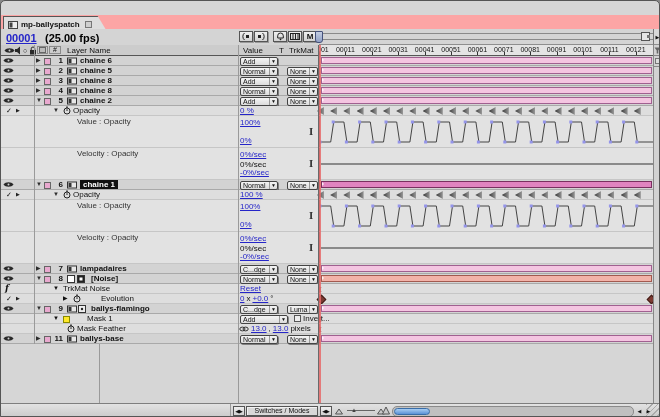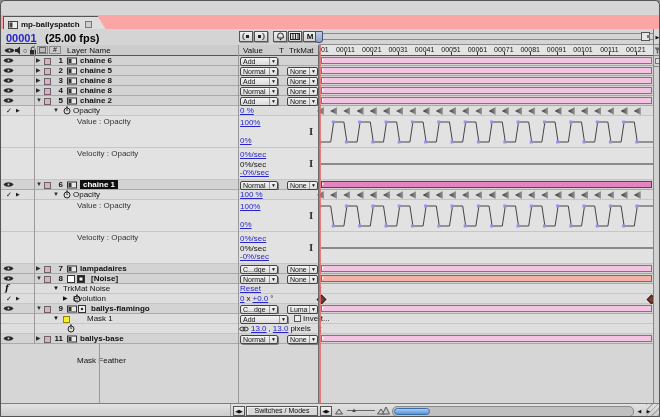--- a/index.html
+++ b/index.html
@@ -58,25 +58,25 @@
   .v-label{left:76px;color:#333;}
   .mv{position:absolute;left:239px;line-height:9px;}
   .ibeam{font-family:"DejaVu Serif",serif;font-size:9px;font-weight:bold;color:#333;position:absolute;left:308px;}
   .avchk{left:5px;font-size:7px;}
   .avnav{left:15px;font-size:5px;color:#222;}
   .fx-f{left:4px;font-family:"DejaVu Serif",serif;font-style:italic;font-weight:bold;font-size:9px;}
   .e-exp{left:52px;font-size:6px;}
   .e-name{left:62px;}
   .ev-exp{left:62px;font-size:6px;}
   .ev-watch{left:72px;}
-  .ev-label{left:72px;}
+  .ev-label{left:100px;}
   .m-chip{position:absolute;left:62px;top:2px;width:7px;height:7px;background:var(--mask_chip);border:1px solid #8a8a00;box-sizing:border-box;}
   .m-name{left:86px;}
   .f-watch{left:66px;}
-  .f-label{left:76px;margin-top:32px;}
+  .f-label{left:76px;}
   .cb{display:inline-block;width:5px;height:5px;border:1px solid #555;background:#eee;margin-right:2px;}
   
   .tl{position:absolute;left:318px;top:0;width:334px;height:100%;border-left:1px solid #6a6a6a;box-sizing:border-box;}
   .lbar{position:absolute;left:1px;top:1px;width:331px;height:7px;background:var(--layer_bar);border:1px solid var(--layer_bar_border);box-sizing:border-box;}
   .lbar::before{content:"";position:absolute;left:0;top:0;border:2.5px solid transparent;border-left-color:#fff;opacity:.85;}
   .lbar.sel{background:var(--selected_bar);border-color:var(--selected_bar_border);}
   .lbar.noise{background:var(--noise_bar);border-color:var(--noise_bar_border);}
   .kfrow{position:absolute;left:0;top:0;width:100%;height:100%;}
   .kf{position:absolute;top:1px;width:7px;height:8px;background:linear-gradient(90deg,#343434,#9a9a9a);clip-path:polygon(0 50%,100% 0,100% 100%);}
   .dia{position:absolute;top:2px;width:5px;height:5px;background:#7d3a32;border:1px solid #3f1d18;transform:rotate(45deg);box-sizing:content-box;}

